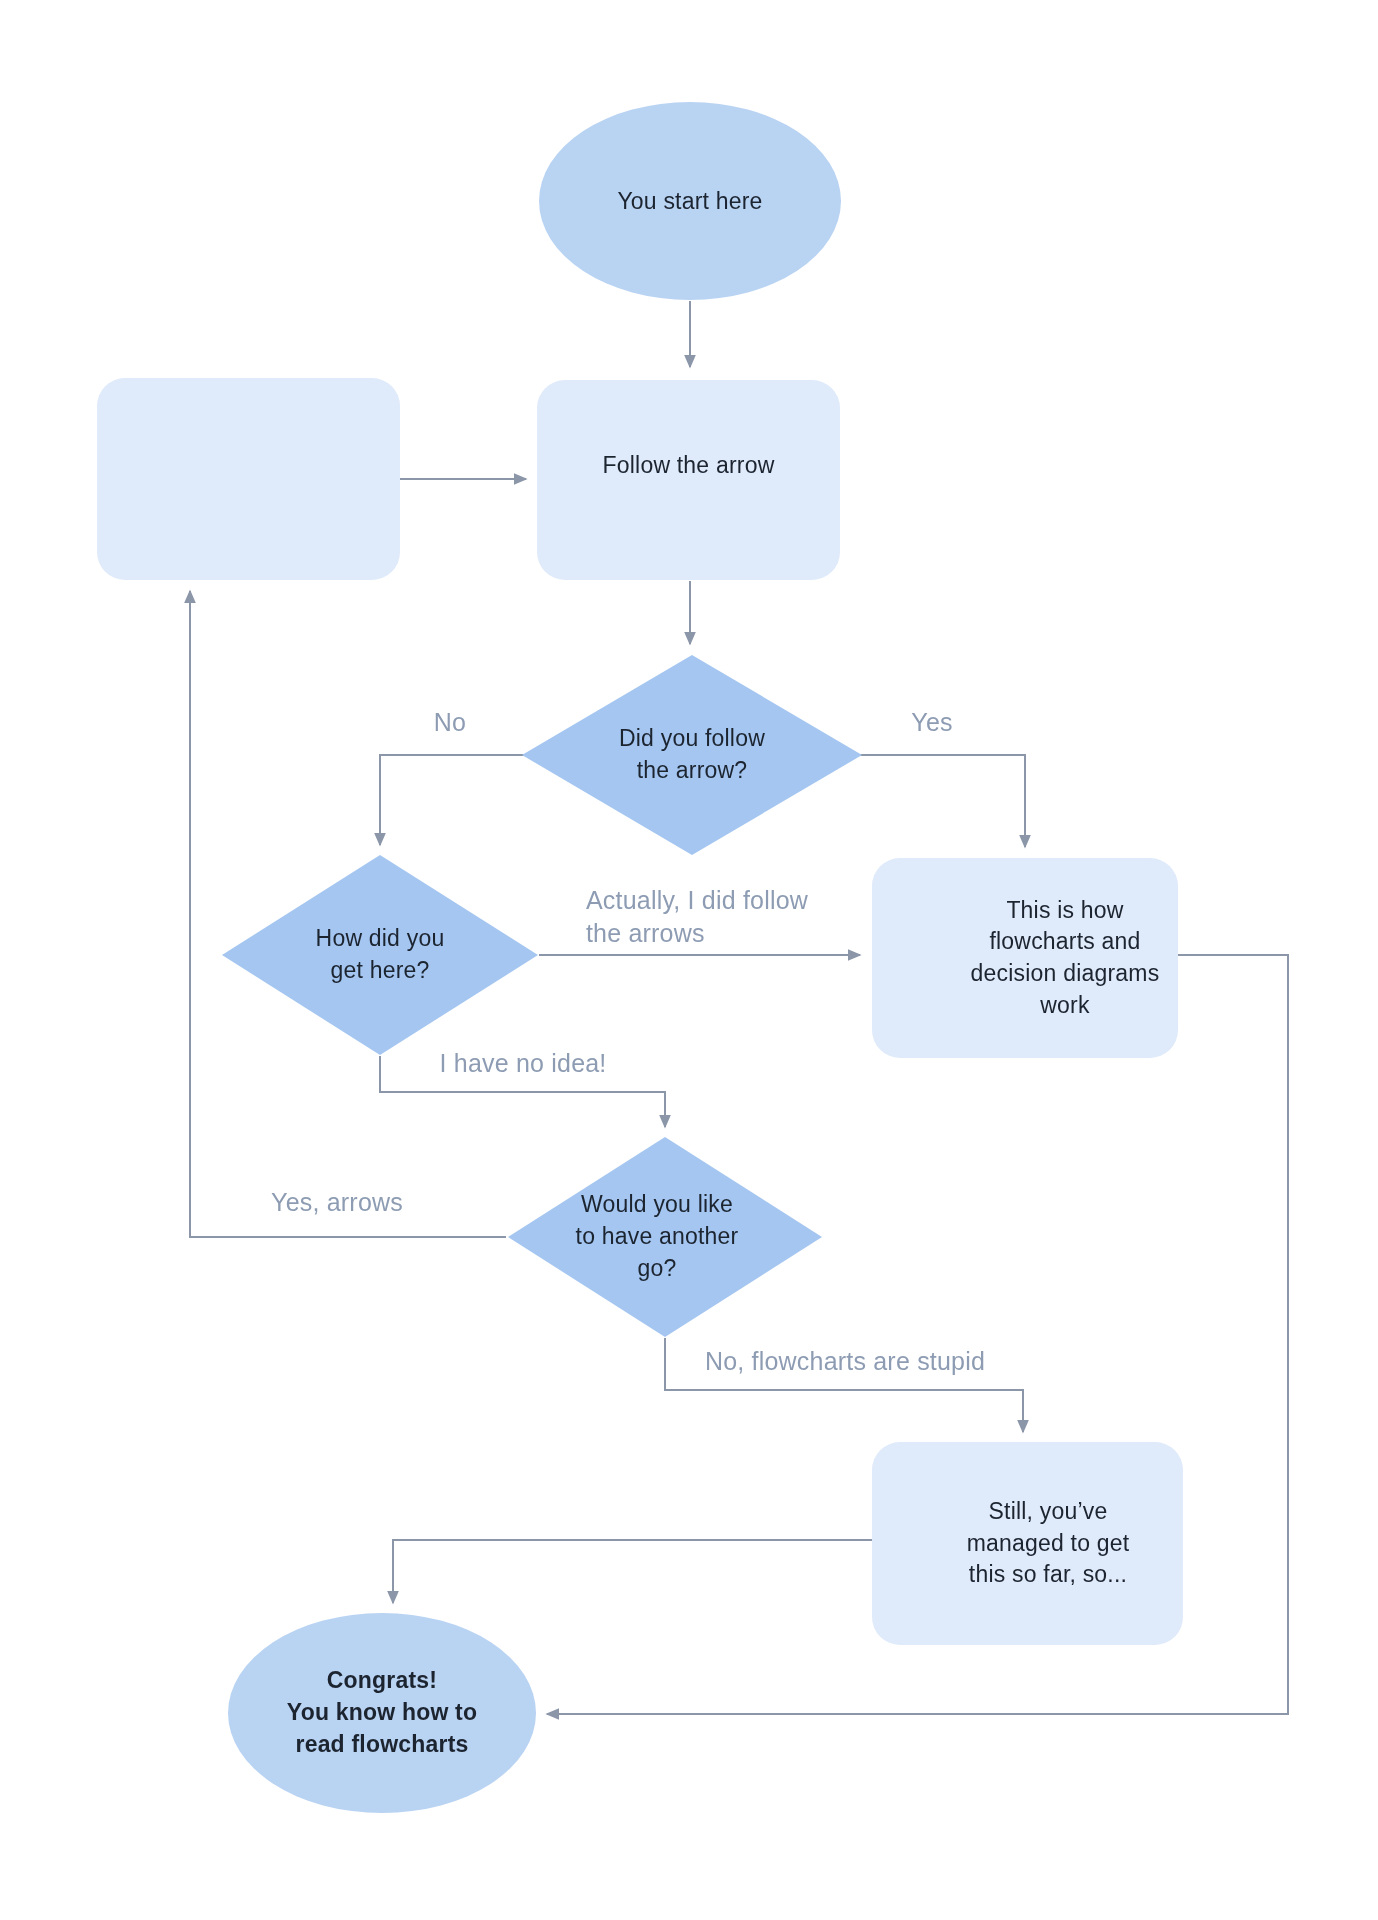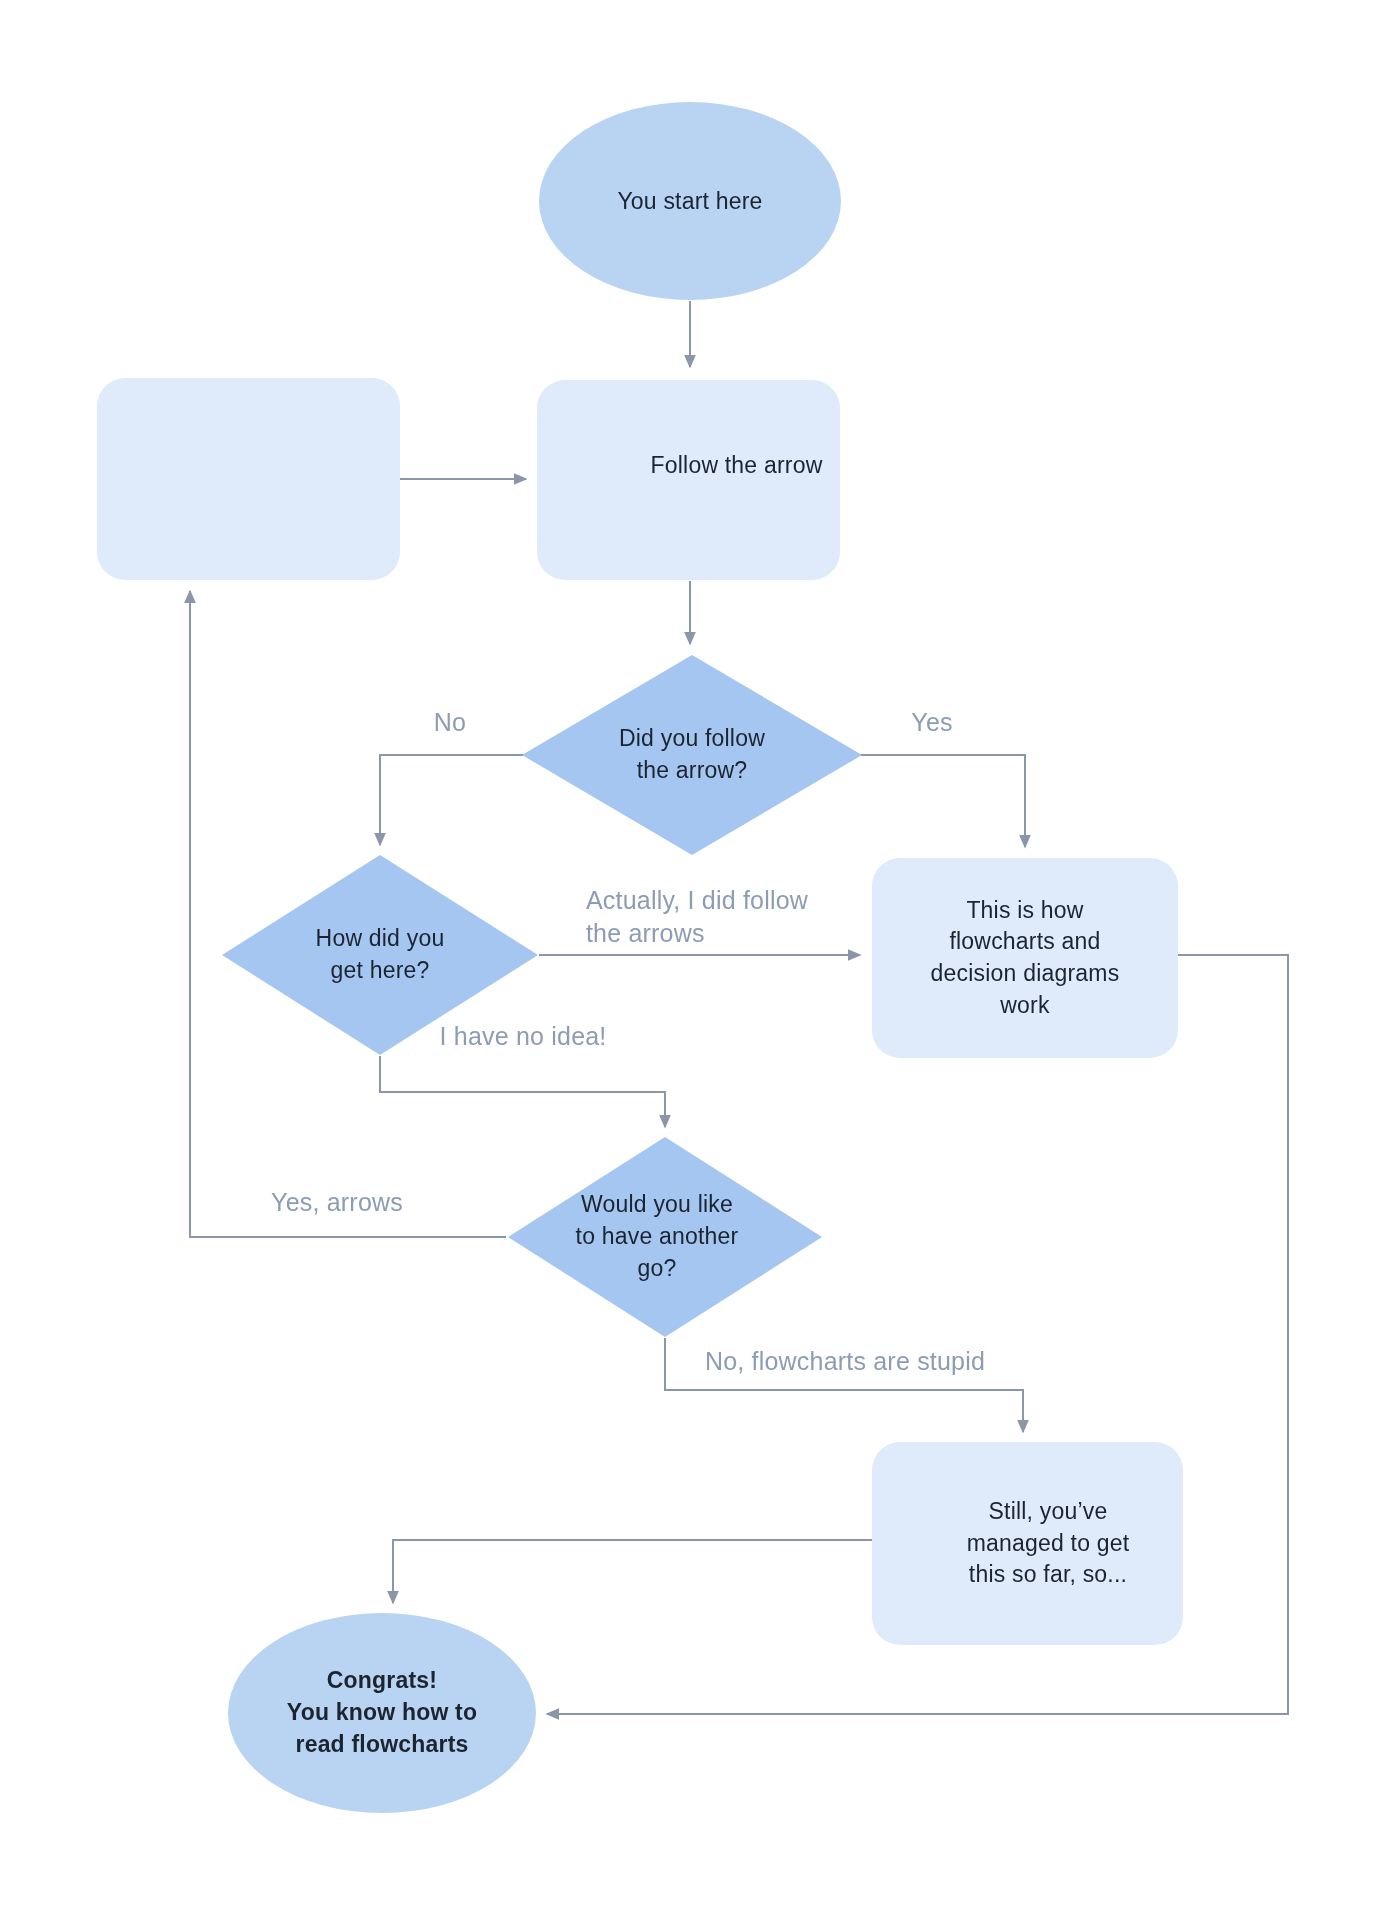--- a/index.html
+++ b/index.html
@@ -84,29 +84,29 @@
     <polygon class="shape-diamond" points="380,855 538,955 380,1055 222,955"></polygon>
     <rect class="shape-rect" x="872" y="858" width="306" height="200" rx="28"></rect>
     <polygon class="shape-diamond" points="665,1137 822,1237 665,1337 508,1237"></polygon>
     <rect class="shape-rect" x="872" y="1442" width="311" height="203" rx="28"></rect>
     <ellipse class="shape-ellipse" cx="382" cy="1713" rx="154" ry="100"></ellipse>
   </svg>
 
   <div class="node-label" style="left:539px; top:103px; width:302px; height:197px;">You start here</div>
 
 
-  <div class="node-label" style="left:556px; top:380px; width:303px; height:172px;padding-left:29px;">Follow the arrow</div>
+  <div class="node-label" style="left:537px; top:380px; width:303px; height:172px;">Follow the arrow</div>
 
   <div class="node-label" style="left:522px; top:655px; width:340px; height:200px;">Did you follow
 the arrow?</div>
 
   <div class="node-label" style="left:222px; top:855px; width:316px; height:200px;">How did you
 get here?</div>
 
-  <div class="node-label" style="left:872px; top:858px; width:306px; height:200px;">This is how
+  <div class="node-label" style="left:872px; top:858px; width:306px; height:200px;padding-left:40px;">This is how
 flowcharts and
 decision diagrams
 work</div>
 
   <div class="node-label" style="left:500px; top:1137px; width:314px; height:200px;">Would you like
 to have another
 go?</div>
 
   <div class="node-label" style="left:912px; top:1442px; width:272px; height:203px;">Still, you’ve
 managed to get
@@ -116,19 +116,19 @@
 You know how to
 read flowcharts</div>
 
   <div class="edge-label" style="left:450px; top:722px;">No</div>
 
   <div class="edge-label" style="left:932px; top:722px;">Yes</div>
 
   <div class="edge-label" style="left:697px; top:916px;">Actually, I did follow
 the arrows</div>
 
-  <div class="edge-label" style="left:523px; top:1036px;">I have no idea!</div>
+  <div class="edge-label" style="left:523px; top:1063px;">I have no idea!</div>
 
   <div class="edge-label" style="left:337px; top:1202px;">Yes, arrows</div>
 
   <div class="edge-label" style="left:845px; top:1361px;">No, flowcharts are stupid</div>
 
 </div>
 
 </body></html>

